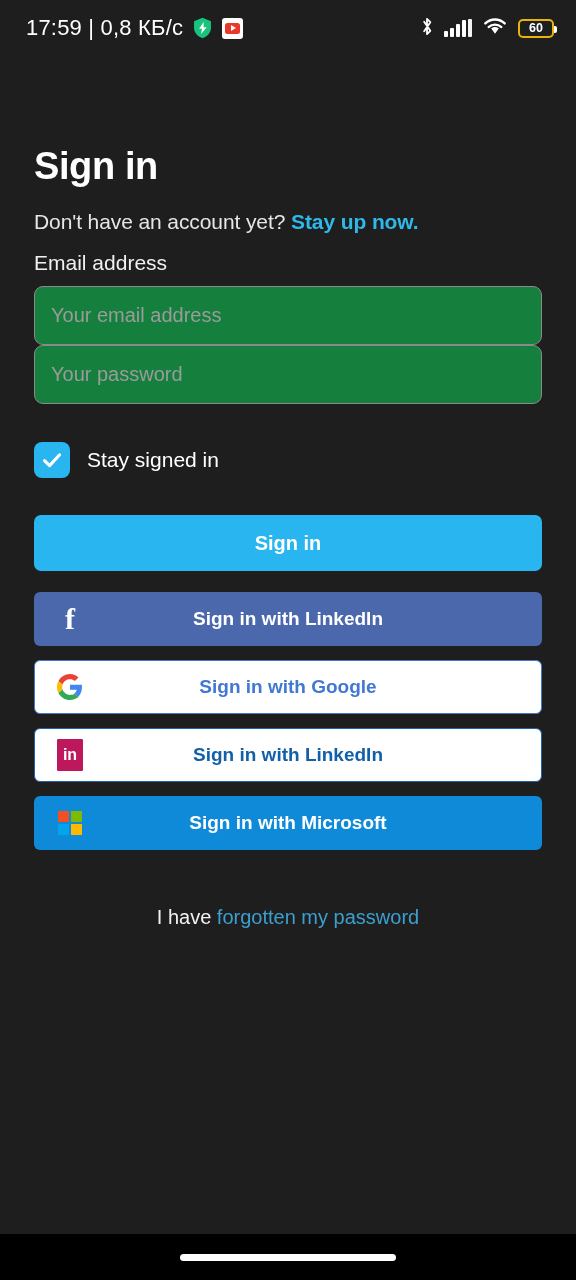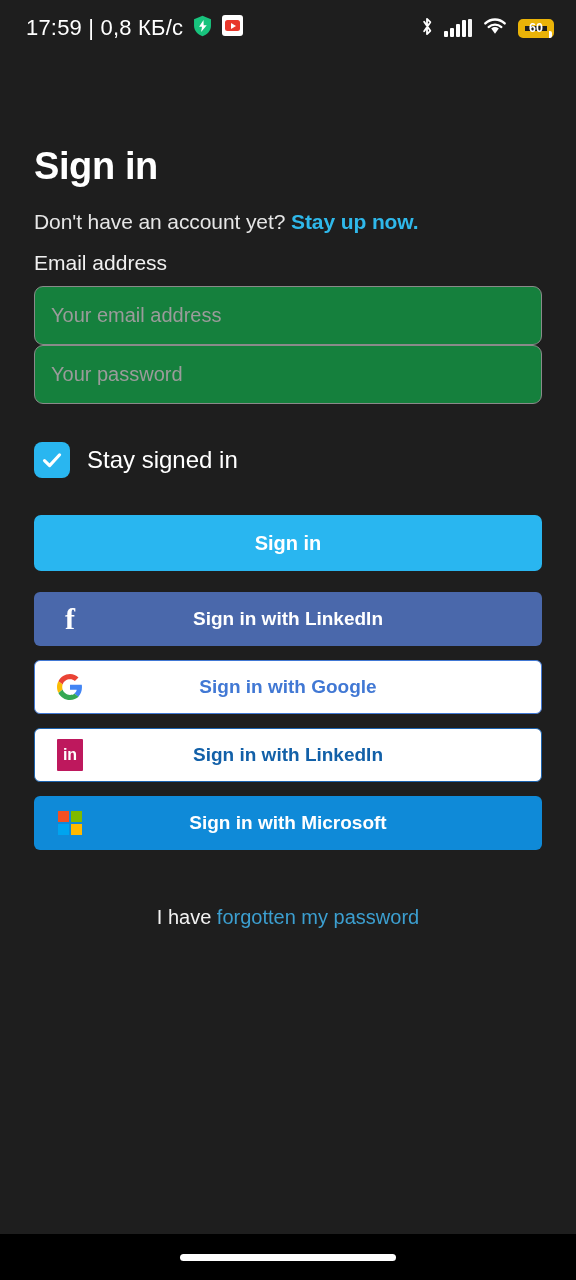--- a/index.html
+++ b/index.html
@@ -16,21 +16,21 @@
     display: flex; flex-direction: column;
   }
 
   
   .statusbar {
     height: 56px; flex: 0 0 56px;
     display: flex; align-items: center;
     padding: 0 22px 0 26px;
     color: #fff;
   }
-  .sb-left { display: flex; gap: 9px; }
+  .sb-left { display: flex; align-items: center; gap: 9px; }
   .sb-clock {
     font-size: 22px; font-weight: 400; letter-spacing: .2px;
     color: #fff; white-space: nowrap;
   }
   .sb-right { margin-left: auto; display: flex; align-items: center; gap: 10px; }
   .shield-ico { width: 21px; height: 22px; display: block; }
   .yt-ico {
     width: 21px; height: 21px; border-radius: 3px;
     background: #fff; display: flex; align-items: center; justify-content: center;
   }
@@ -46,21 +46,21 @@
     margin-left: 1px;
   }
   .bars { display: flex; align-items: flex-end; gap: 2px; height: 18px; }
   .bars span { width: 4px; background: #fff; border-radius: 1px; }
   .bars span:nth-child(1){height:6px}
   .bars span:nth-child(2){height:9px}
   .bars span:nth-child(3){height:13px}
   .bars span:nth-child(4){height:17px}
   .bars span:nth-child(5){height:18px;opacity:.95}
   .batt {
-    width: 36px; height: 19px; border: 7px solid #eab308; border-radius: 5px;
+    width: 36px; height: 19px; border: 2px solid #eab308; border-radius: 5px;
     display: flex; align-items: center; justify-content: center;
     position: relative;
   }
   .batt::after {
     content:""; position: absolute; right: -5px; top: 5.5px;
     width: 3px; height: 7px; background: #fff; border-radius: 0 2px 2px 0;
   }
   .batt b { font-size: 12.5px; font-weight: 700; color: #fff; line-height: 1; }
 
   
@@ -104,21 +104,21 @@
     display: flex; align-items: center; gap: 17px;
     margin-top: 38px;
   }
   .checkbox {
     width: 36px; height: 36px; border-radius: 8px;
     background: #29b6f0;
     display: flex; align-items: center; justify-content: center;
     flex: 0 0 36px;
   }
   .checkbox svg { display: block; }
-  .stay-label { font-size: 24px; color: #fff; text-align: right; }
+  .stay-label { font-size: 21px; color: #fff; text-align: right; }
 
   .primary-btn {
     width: 100%; height: 56px;
     margin-top: 37px;
     background: #29b6f0;
     border: none; border-radius: 7px;
     color: #fff; font-size: 20px; font-weight: 700;
     font-family: "Liberation Sans", sans-serif;
     cursor: pointer;
   }

